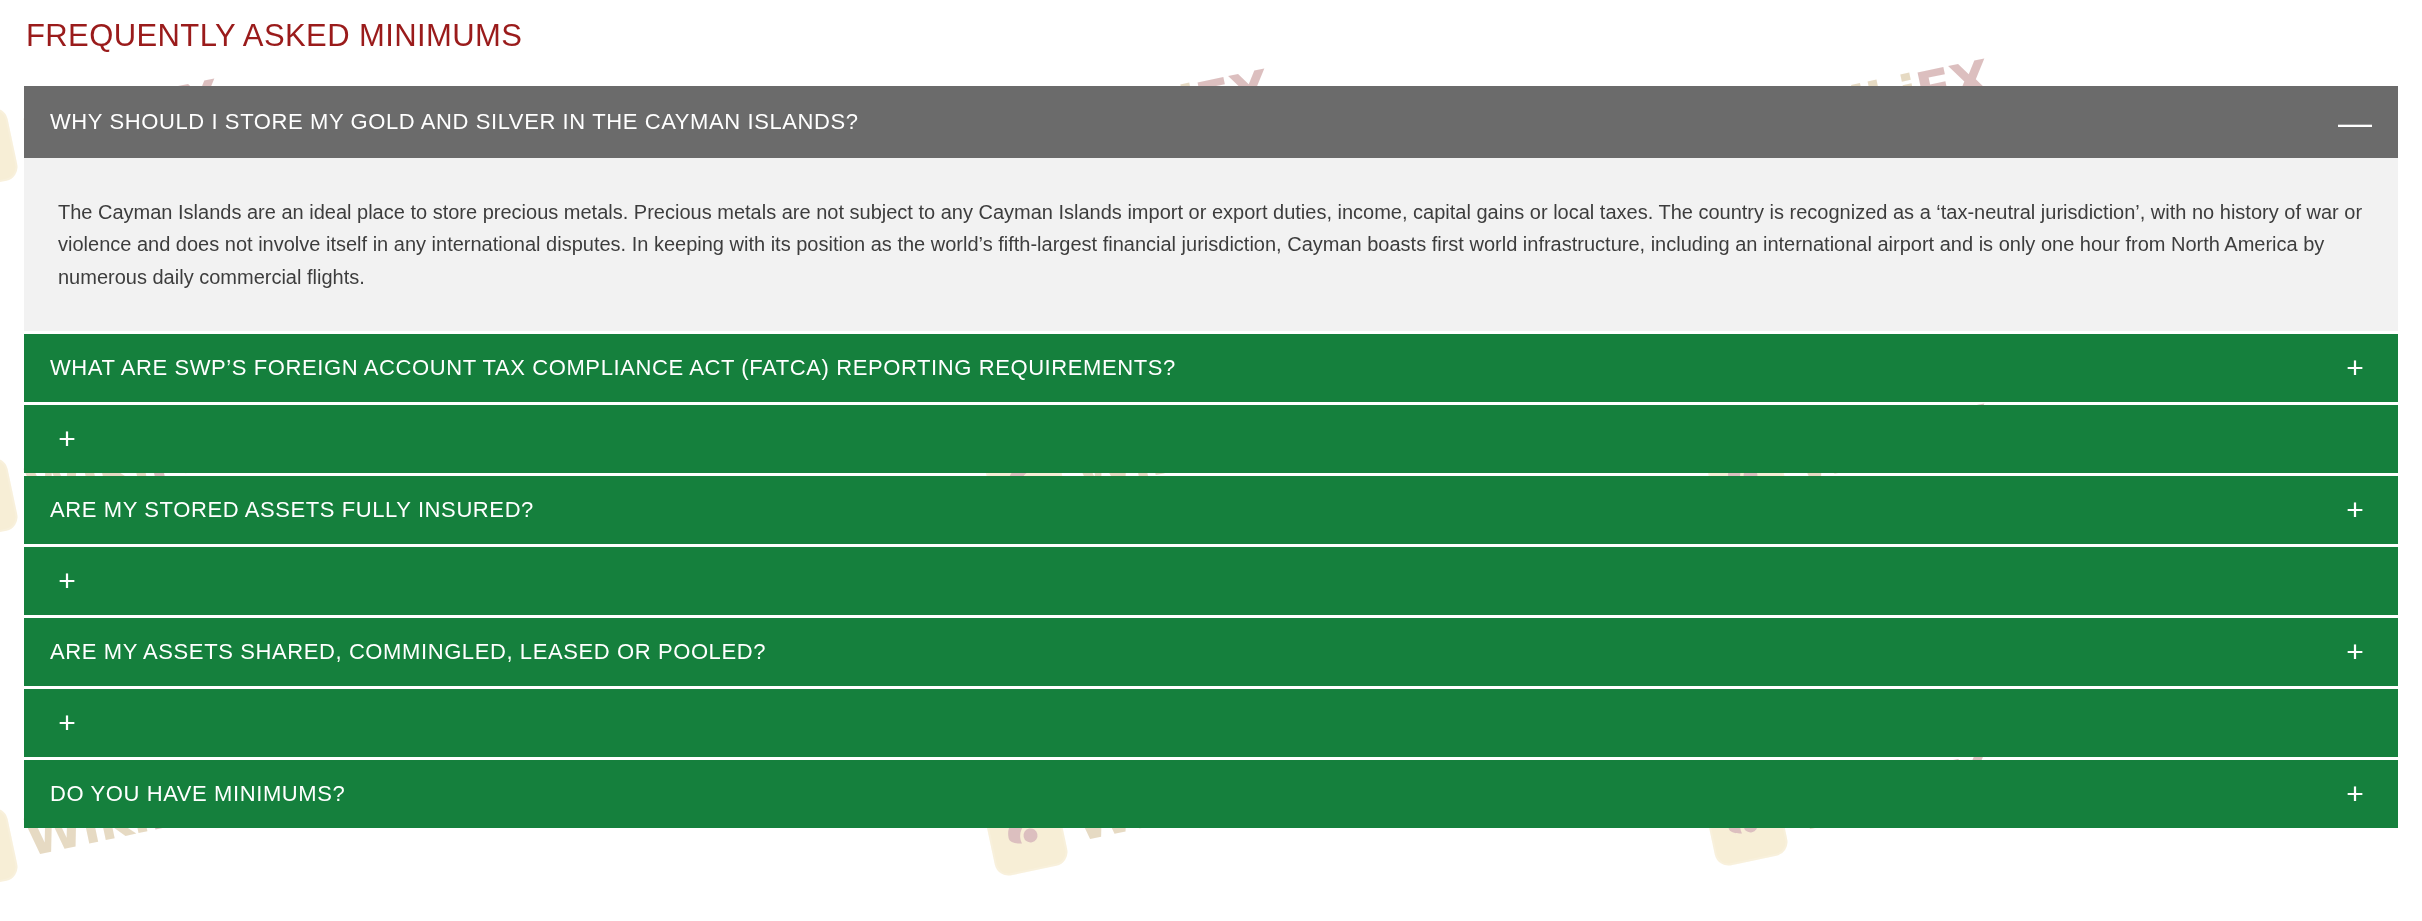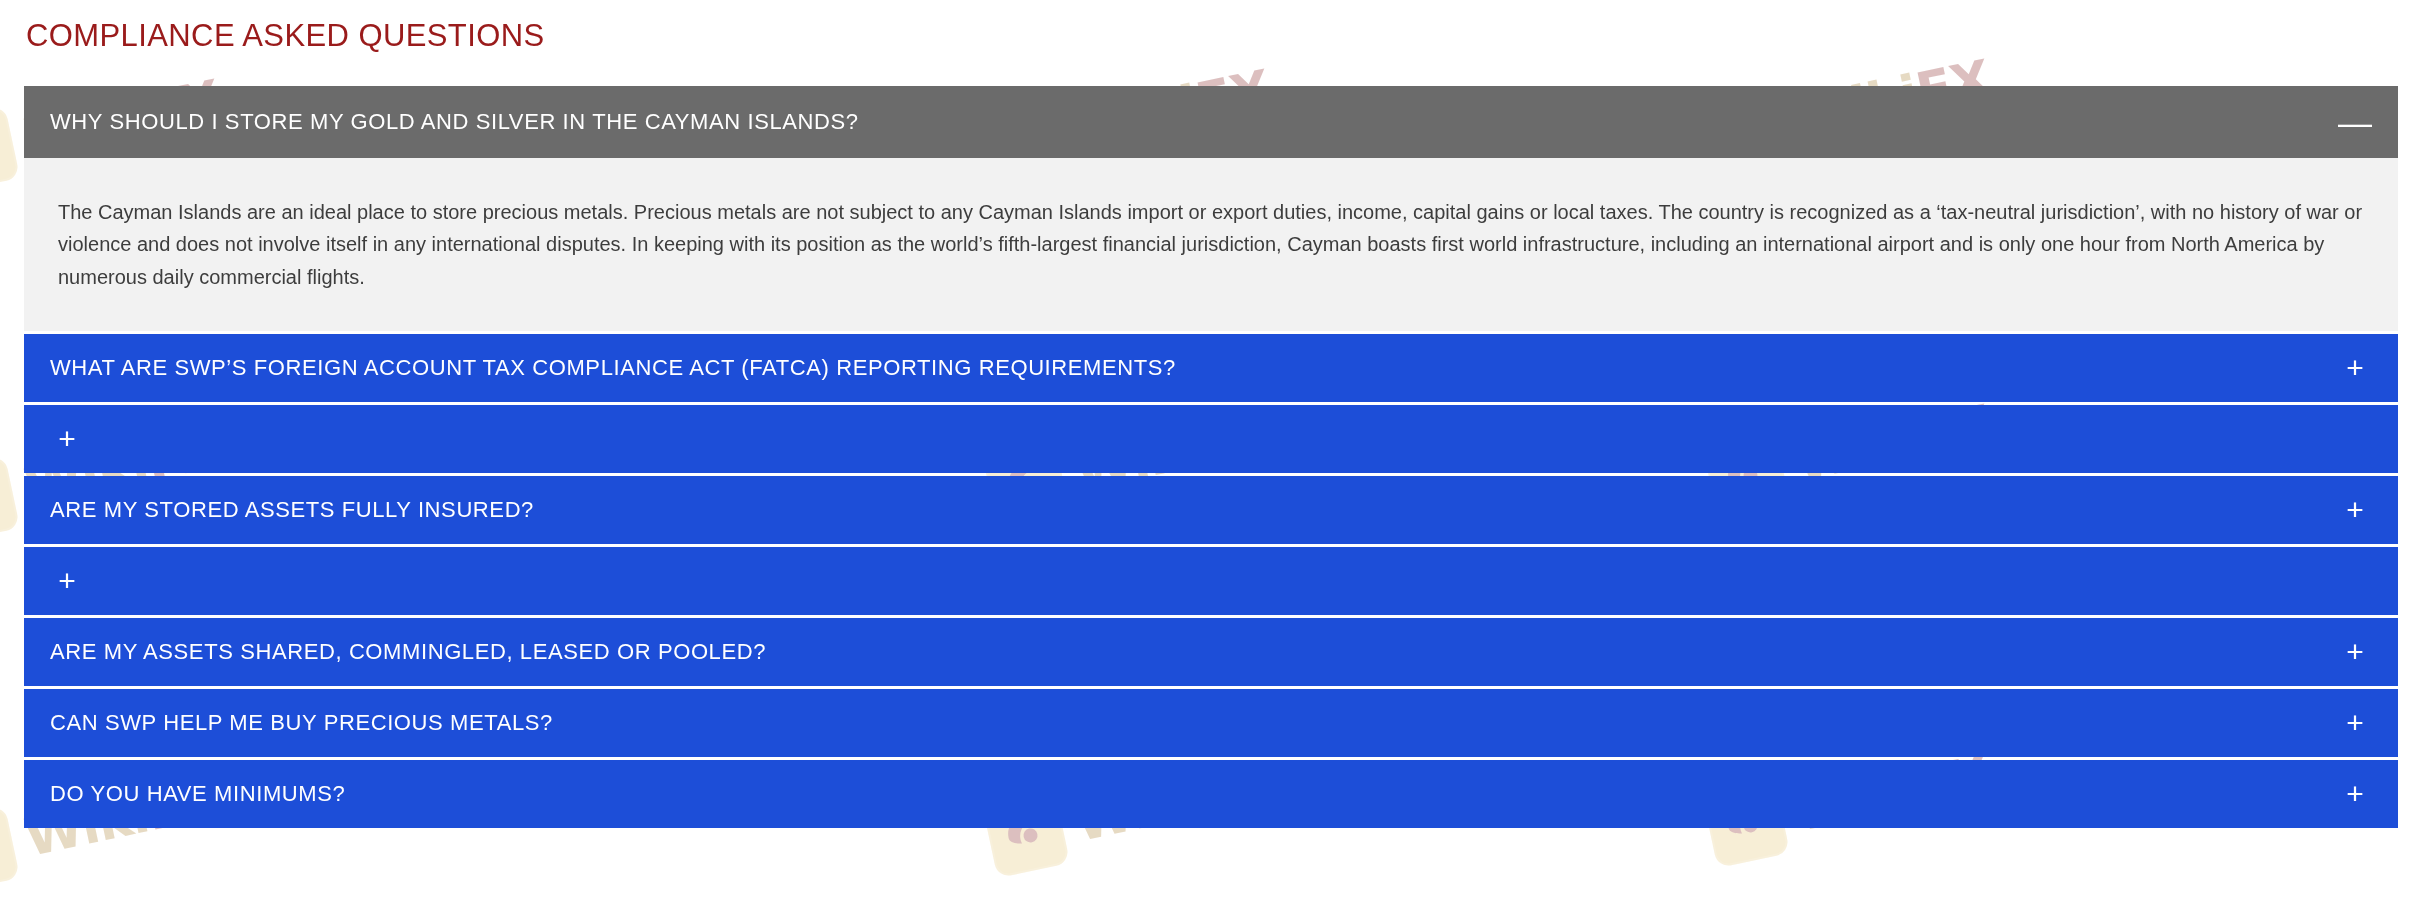--- a/index.html
+++ b/index.html
@@ -70,21 +70,21 @@
   }
 
   .faq-list {
     margin-top: 20px;
     border-radius: 32px;
   }
 
   .faq-item { margin-bottom: 3px; }
 
   .faq-header {
-    background: #1d4ed8;
+    background: #15803d;
     color: #ffffff;
     display: flex;
     align-items: center;
     justify-content: space-between;
     padding: 19px 26px 19px 26px;
     box-sizing: border-box;
     cursor: pointer;
     user-select: none;
   }
   .faq-header.open { background: #6b6b6b; }
@@ -203,21 +203,21 @@
           <path d="M8 26 C8 14 18 6 30 6 C38 6 44 10 47 16 C41 12 33 12 27 16 C21 20 18 27 20 34 C14 33 8 31 8 26 Z" fill="#8e2f2f"></path>
           <circle cx="30" cy="28" r="7" fill="#8e2f2f"></circle>
         </svg>
     </div>
     <div class="wm-text"><span>Wiki</span><span class="fx">FX</span></div>
   </div>
 </div>
 
 <div class="page">
 
-  <h1 class="page-title">COMPLIANCE ASKED QUESTIONS</h1>
+  <h1 class="page-title">FREQUENTLY ASKED MINIMUMS</h1>
 
   <div class="faq-list">
 
     <div class="faq-item">
       <div class="faq-header open">
         <span class="faq-title">WHY SHOULD I STORE MY GOLD AND SILVER IN THE CAYMAN ISLANDS?</span>
         <span class="faq-toggle minus">—</span>
       </div>
       <div class="faq-body">
         <p>The Cayman Islands are an ideal place to store precious metals. Precious metals are not subject to any Cayman Islands import or export duties, income, capital gains or local taxes. The country is recognized as a ‘tax-neutral jurisdiction’, with no history of war or violence and does not involve itself in any international disputes. In keeping with its position as the world’s fifth-largest financial jurisdiction, Cayman boasts first world infrastructure, including an international airport and is only one hour from North America by numerous daily commercial flights.</p>
@@ -257,21 +257,20 @@
     <div class="faq-item collapsed">
       <div class="faq-header">
         <span class="faq-title">ARE MY ASSETS SHARED, COMMINGLED, LEASED OR POOLED?</span>
         <span class="faq-toggle">+</span>
       </div>
 
     </div>
 
     <div class="faq-item collapsed">
       <div class="faq-header">
-        <span class="faq-title">CAN SWP HELP ME BUY PRECIOUS METALS?</span>
         <span class="faq-toggle">+</span>
       </div>
 
     </div>
 
     <div class="faq-item collapsed">
       <div class="faq-header">
         <span class="faq-title">DO YOU HAVE MINIMUMS?</span>
         <span class="faq-toggle">+</span>
       </div>

